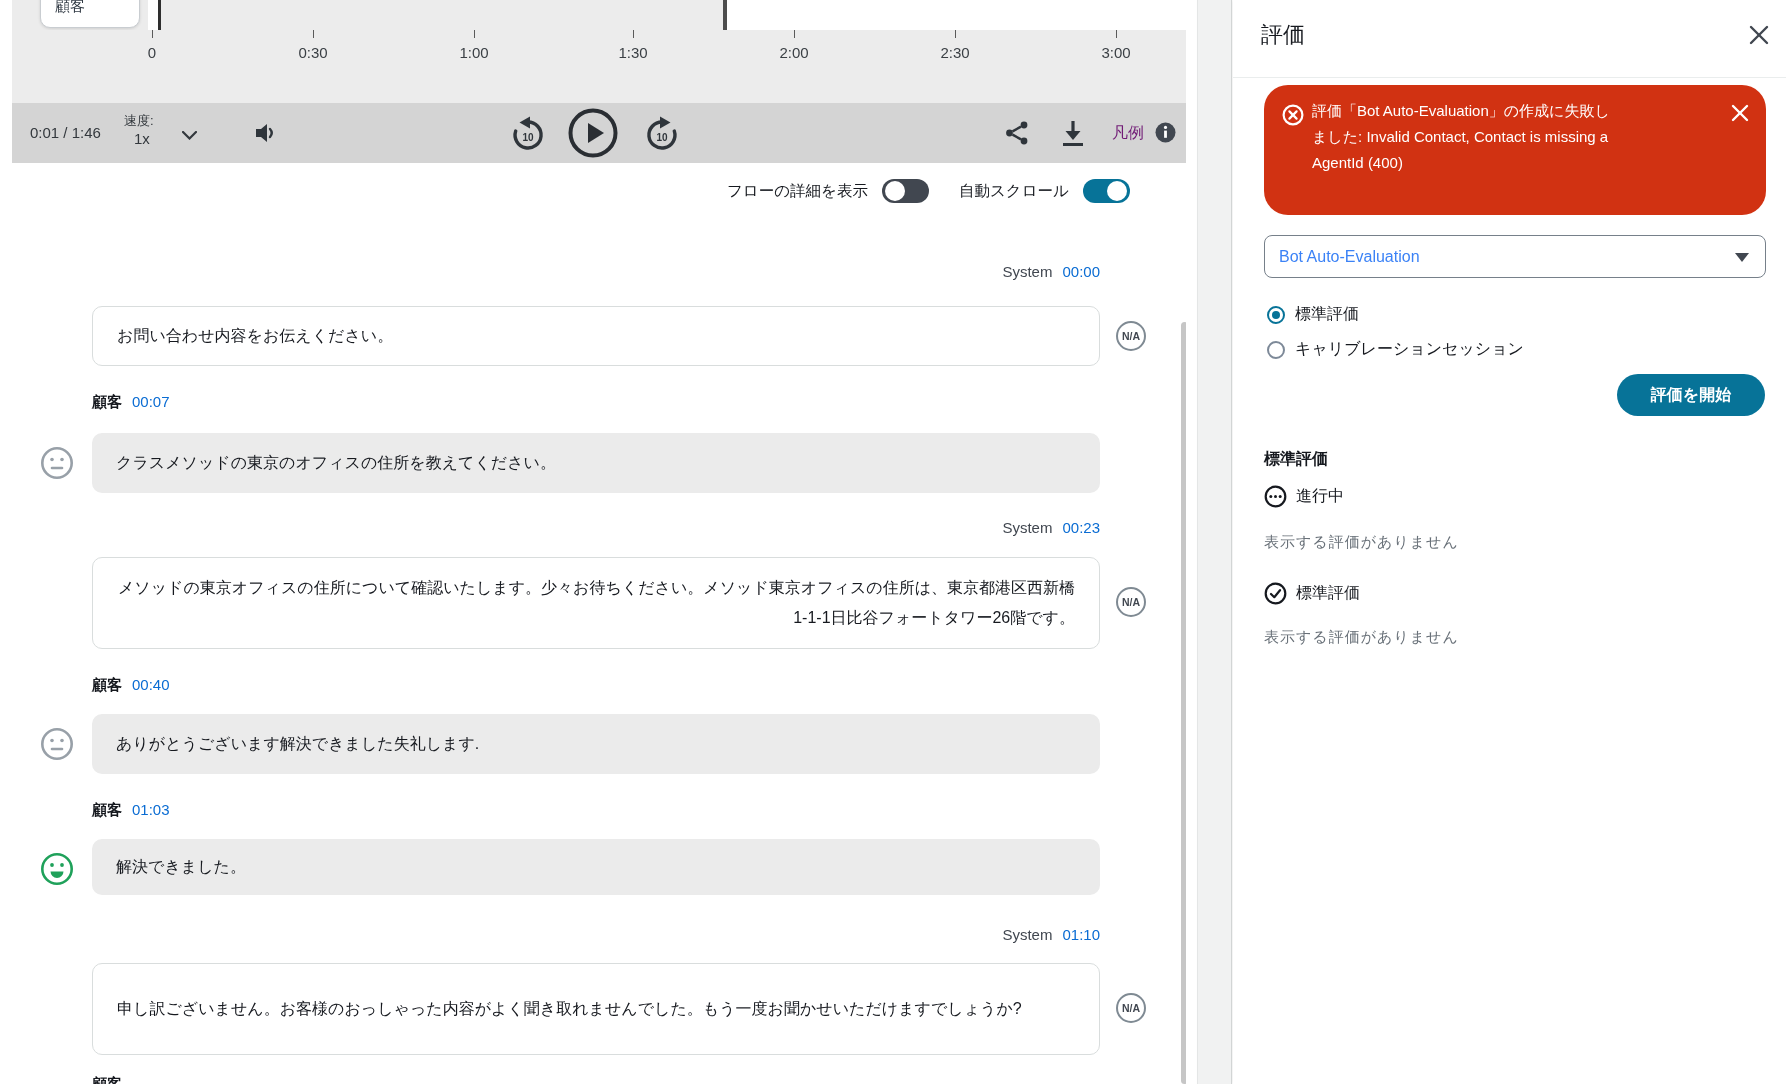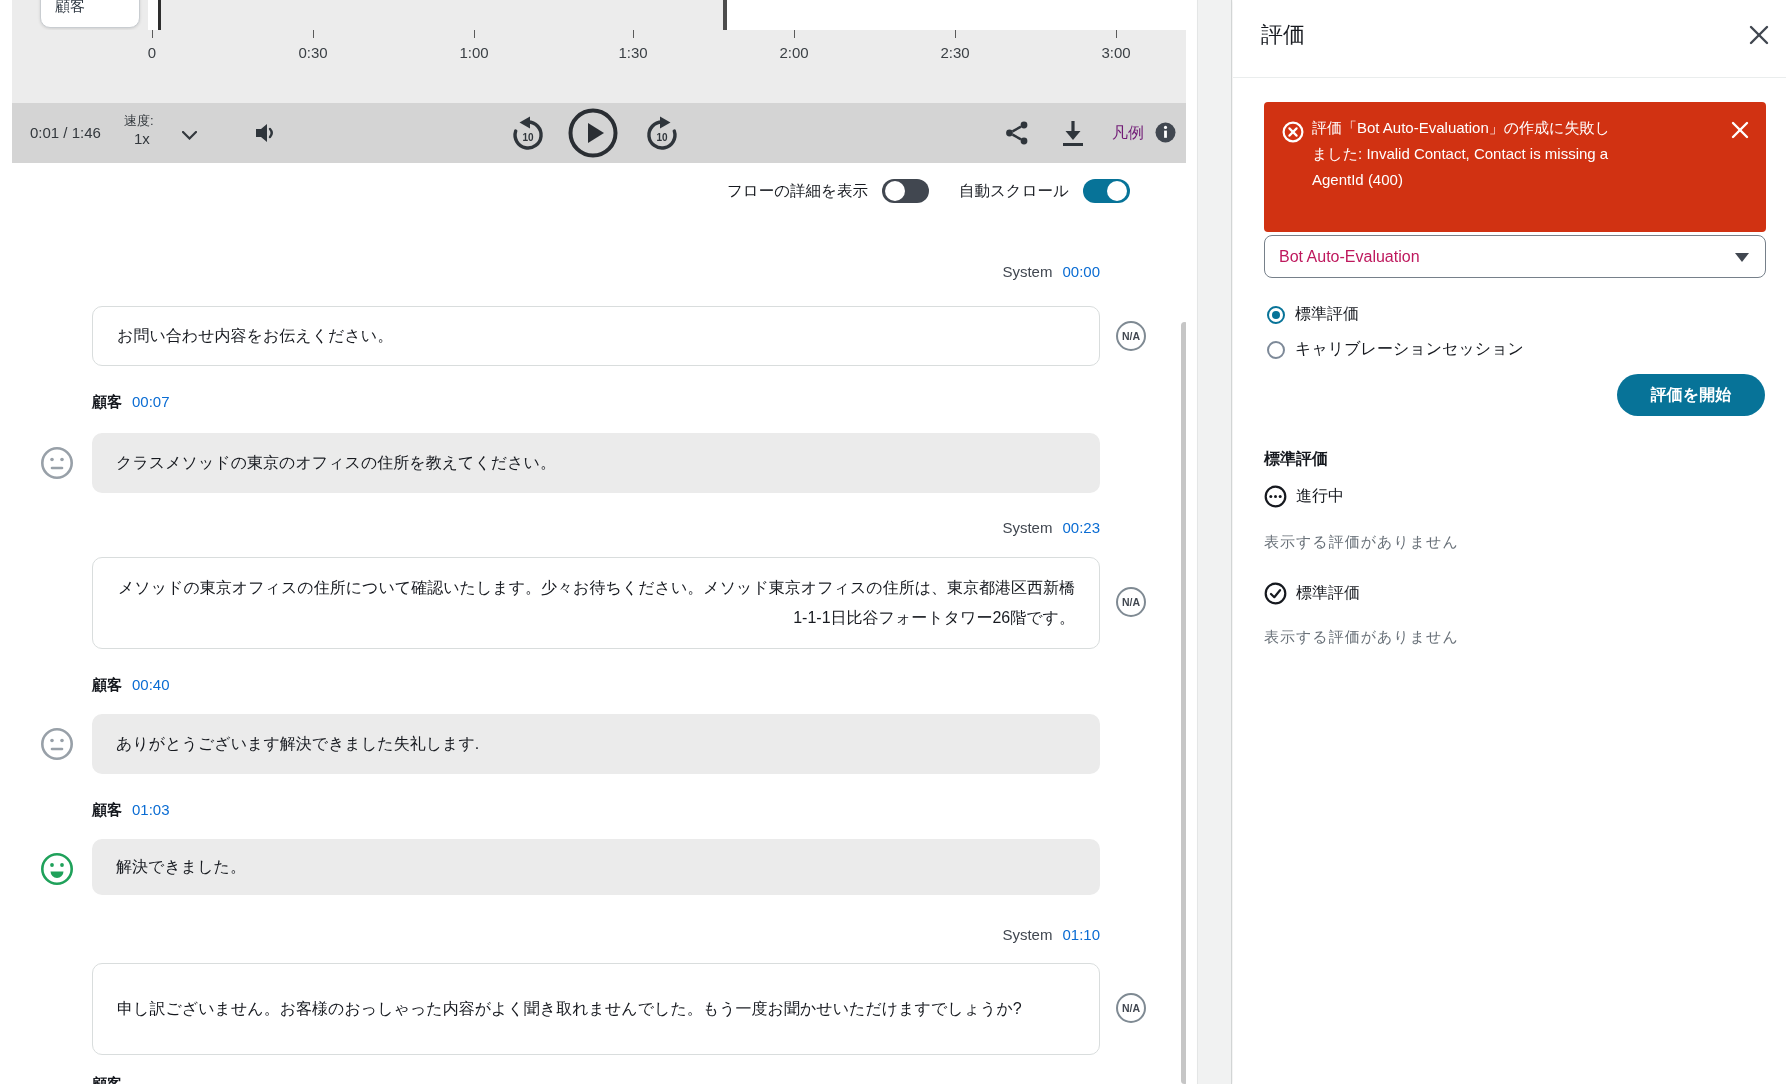--- a/index.html
+++ b/index.html
@@ -60,29 +60,29 @@
   .split-handle { position:absolute; left:1239px; top:884px; width:12px; height:22px; cursor:col-resize; }
   .split-handle span { position:absolute; top:0; width:4px; height:22px; background:#5f6b7a; border-radius:1px; }
   .split-handle span:first-child { left:0; } .split-handle span:last-child { right:0; }
 
   
   .eval-panel { position:absolute; left:1233px; top:0; width:553px; height:1084px; background:#fff; }
   .eval-title { position:absolute; left:28px; top:20px; font-size:22px; color:#16191f; }
   .eval-close { position:absolute; left:515px; top:24px; width:22px; height:22px; cursor:pointer; }
   .eval-divider { position:absolute; left:0; top:77px; width:553px; height:1px; background:#eaeded; }
 
-  .flash { position:absolute; left:31px; top:102px; width:502px; height:130px; background:#d13212;
-    border-radius:4px; color:#fff; }
+  .flash { position:absolute; left:31px; top:85px; width:502px; height:130px; background:#d13212;
+    border-radius:24px; color:#fff; }
   .flash-icon { position:absolute; left:18px; top:19px; }
   .flash-text { position:absolute; left:48px; top:13px; width:378px; font-size:15px; line-height:26px; }
   .flash-close { position:absolute; right:16px; top:18px; width:20px; height:20px; cursor:pointer; }
 
   .select-box { position:absolute; left:31px; top:235px; width:502px; height:43px; background:#fff;
     border:1px solid #76808a; border-radius:8px; display:flex; align-items:center; padding:0 14px;
-    font-size:16px; color:#be185d; cursor:pointer; }
+    font-size:16px; color:#3b82f6; cursor:pointer; }
   .select-caret { position:absolute; right:16px; top:17px; width:0; height:0;
     border-left:7px solid transparent; border-right:7px solid transparent; border-top:9px solid #414750; }
 
   .radio-row { position:absolute; left:34px; display:flex; align-items:center; cursor:pointer; }
   .radio { width:18px; height:18px; border-radius:50%; margin-right:10px; position:relative; background:#fff; }
   .radio.sel { border:2px solid #077398; }
   .radio.sel::after { content:""; position:absolute; left:3px; top:3px; width:8px; height:8px; border-radius:50%; background:#077398; }
   .radio.unsel { border:2px solid #7d8998; }
   .radio-label { font-size:16px; color:#16191f; white-space:nowrap; }
 

